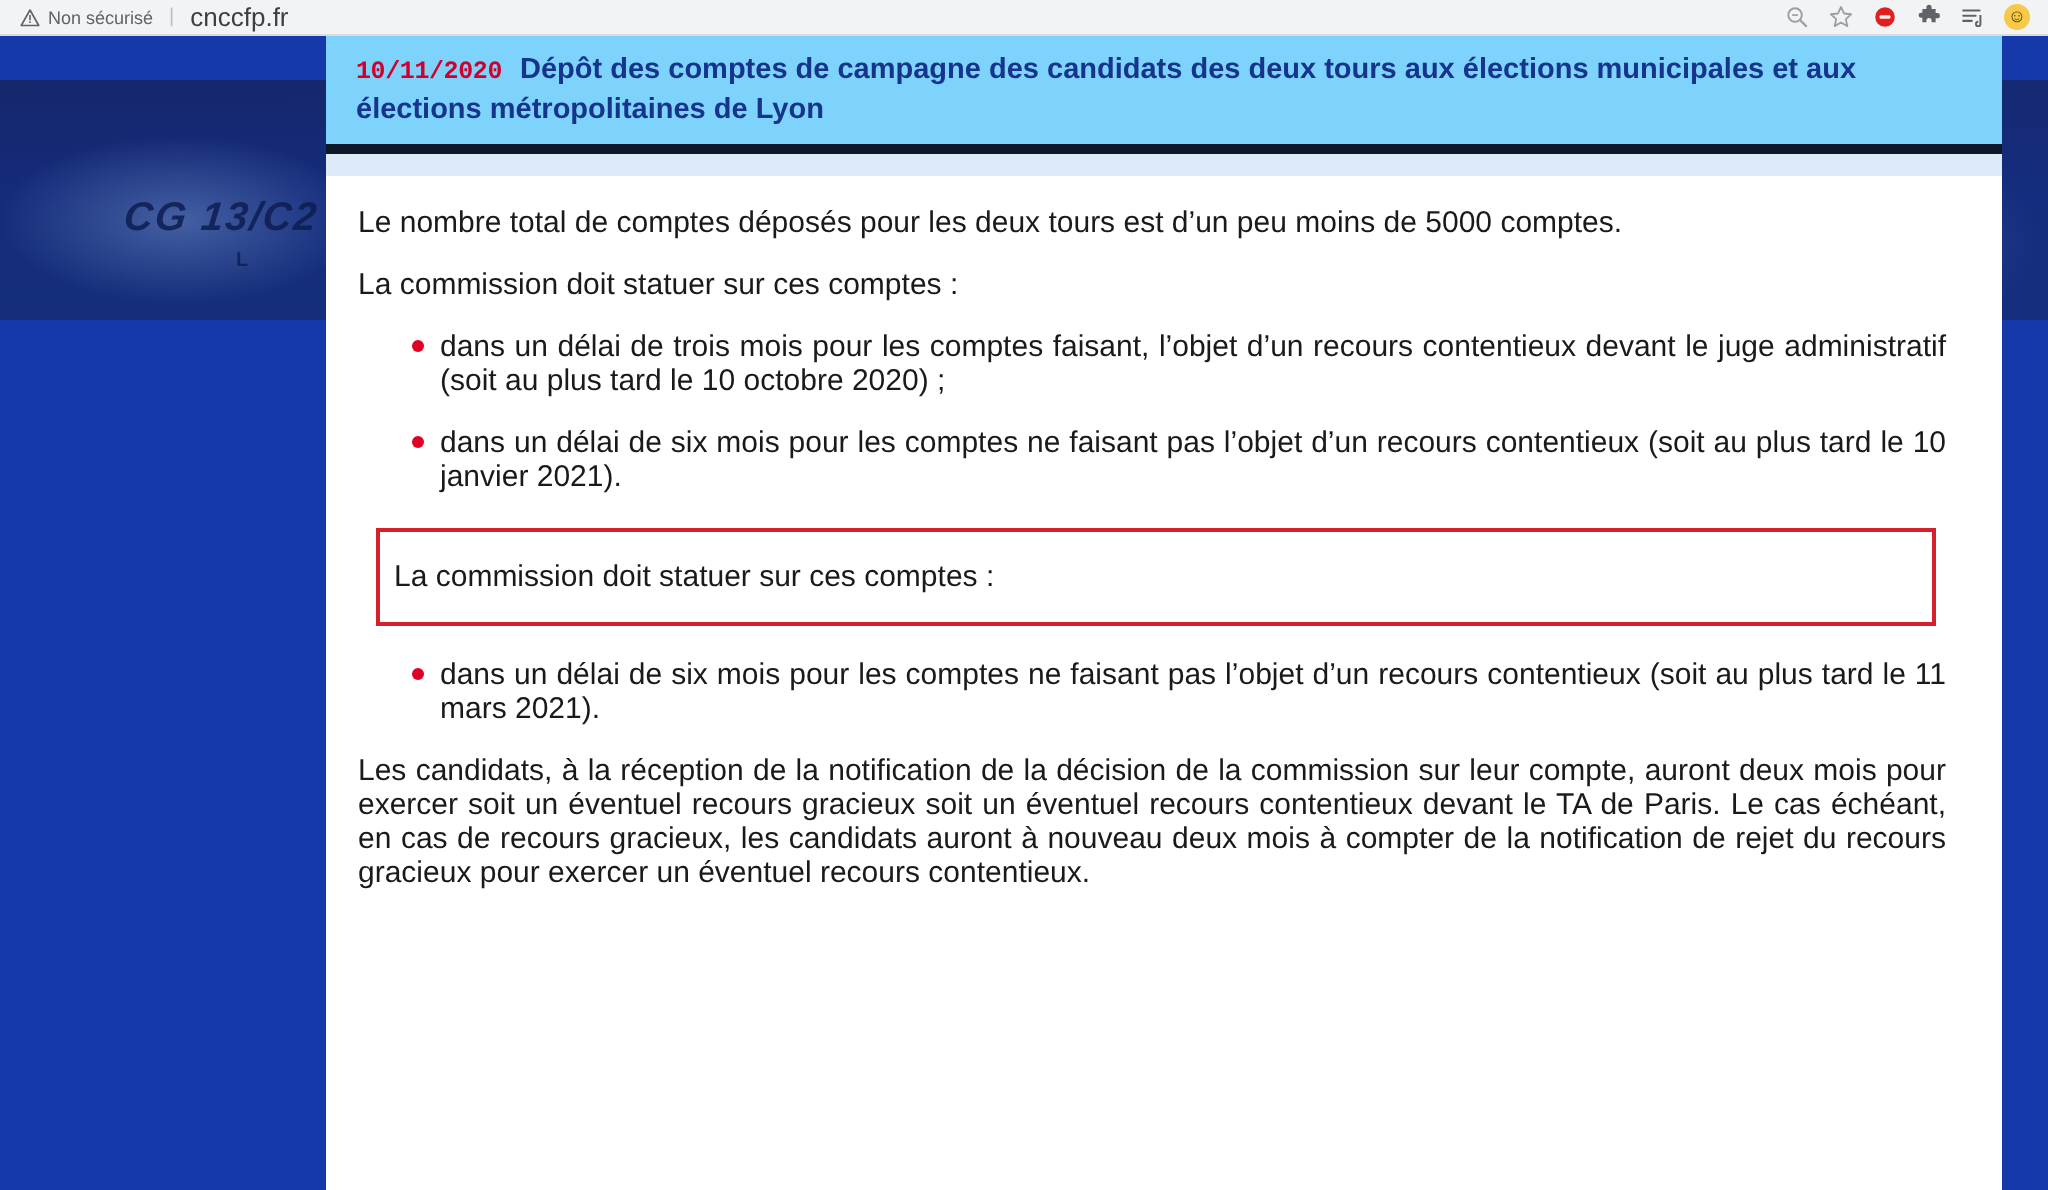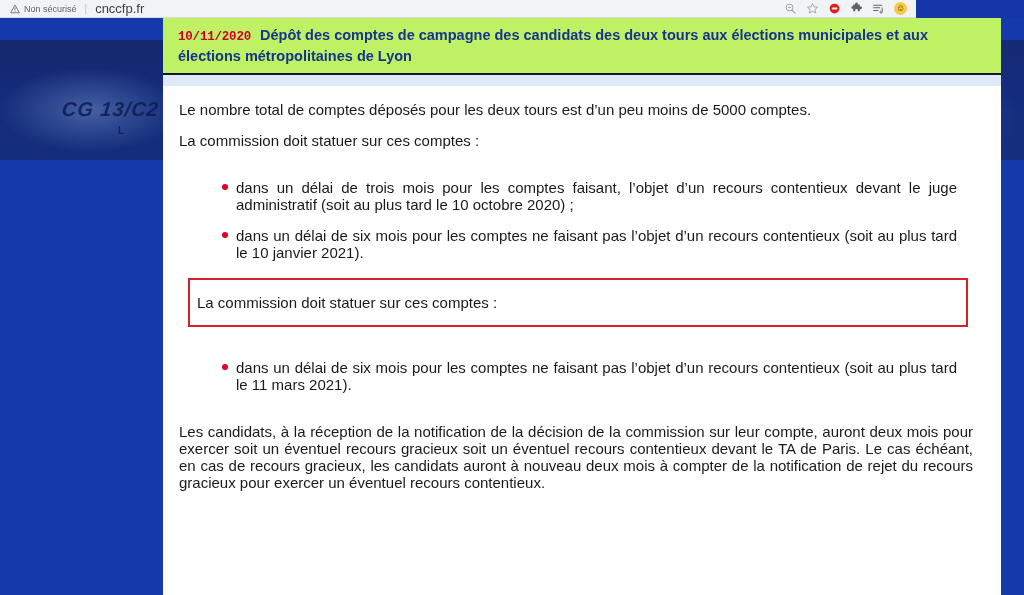--- a/index.html
+++ b/index.html
@@ -11,21 +11,21 @@
     height: 595px;
     overflow: hidden;
     font-family: "Liberation Sans", sans-serif;
     background: #1536a8;
   }
 
   
   .browser-bar {
     position: absolute;
     left: 0; top: 0;
-    width: 916px;
+    width: 1024px;
     height: 18px;
     background: #f1f3f4;
     border-bottom: 1px solid #dcdcdc;
     display: flex;
     align-items: center;
     box-sizing: border-box;
   }
   .security-chip {
     display: flex;
     align-items: center;
@@ -116,22 +116,22 @@
   .article-panel {
     position: absolute;
     left: 163px; top: 18px;
     width: 838px;
     height: 577px;
     background: #ffffff;
     box-sizing: border-box;
     overflow: hidden;
   }
   .title-block {
-    background: #bef264;
-    border-bottom: 2px solid #0f172a;
+    background: #7dd3fc;
+    border-bottom: 5px solid #0f172a;
     padding: 8px 14px 7px 15px;
     box-sizing: border-box;
   }
   .title-line {
     font-size: 14.5px;
     font-weight: bold;
     color: #17348c;
     line-height: 19px;
     margin: 0;
   }
@@ -161,21 +161,21 @@
     margin: 0;
     padding-top: 14px;
   }
   .para.first { padding-top: 15px; }
   .underlined {
     text-decoration: underline;
     text-underline-offset: 2px;
   }
   .bullets {
     list-style: none;
-    margin: 16px;
+    margin: 0;
     padding: 0 0 0 27px;
   }
   .bullets li {
     position: relative;
     text-align: justify;
     padding-left: 14px;
     padding-top: 14px;
     line-height: 17px;
   }
   .bullets li::before {

